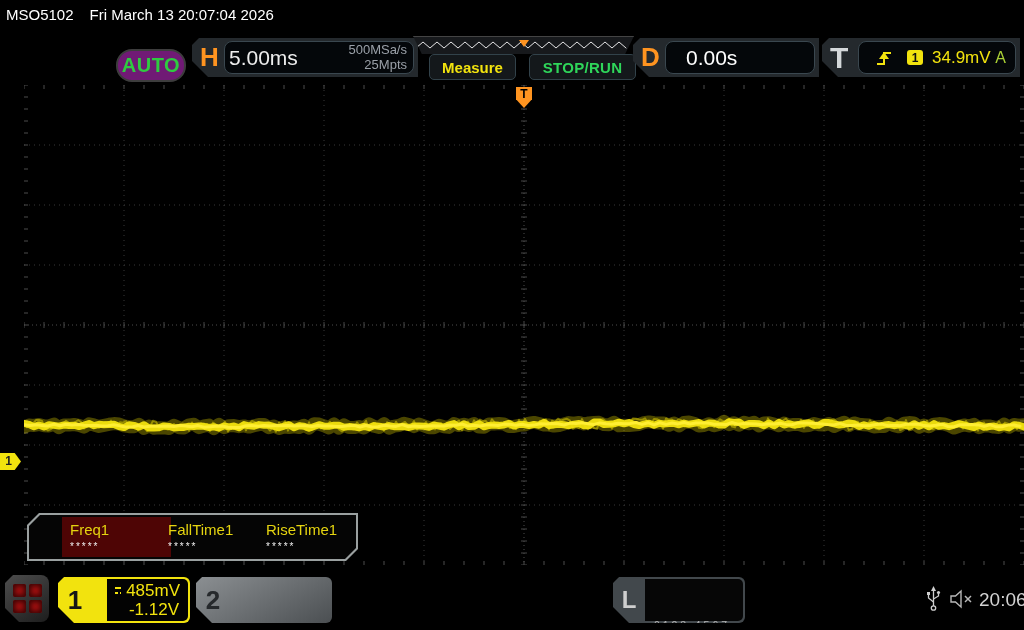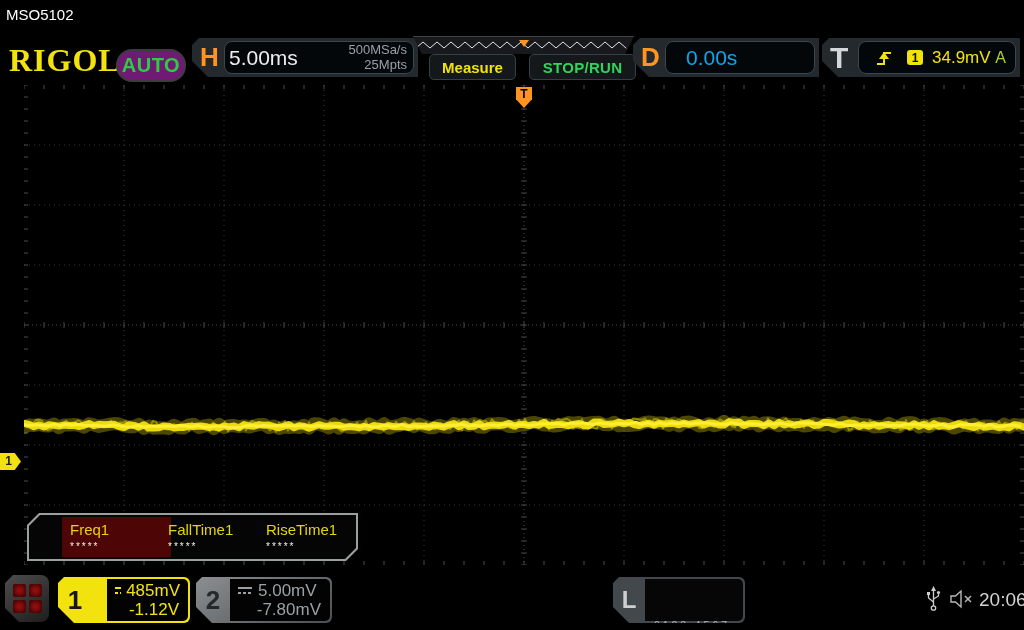--- a/index.html
+++ b/index.html
@@ -19,21 +19,21 @@
   .block{position:absolute;top:38px;height:39px;background:#24292d;
          clip-path:polygon(7px 0,100% 0,100% 100%,16px 100%,0 calc(100% - 16px),0 7px);}
   .block .letter{position:absolute;left:8px;top:0;height:100%;display:flex;align-items:center;
          font-weight:bold;font-size:26px;color:#ff9420;}
   .inset{position:absolute;left:32px;top:3px;bottom:3px;right:4px;background:#04070a;
          border:1px solid #3a474f;border-radius:8px;display:flex;align-items:center;}
   .h-block{left:192px;width:226px;}
   .timebase{margin-left:4px;font-size:21px;color:#ededed;}
   .srate{margin-left:auto;margin-right:6px;text-align:right;font-size:13px;color:#9aa0a8;line-height:1.08;}
   .d-block{left:633px;width:186px;}
-  .delayval{margin-left:20px;font-size:21px;color:#0ea5e9;}
+  .delayval{margin-left:20px;font-size:21px;color:#ffffff;}
   .t-block{left:822px;width:198px;}
   .t-block .letter{color:#d4d8da;font-size:30px;}
   .t-block .inset{left:36px;}
   .slope-icon{margin-left:16px;}
   .trig-badge{margin-left:14px;width:16px;height:15px;background:#f2e30e;border-radius:3px;
          display:flex;align-items:center;justify-content:center;color:#111;font-size:12px;font-weight:bold;}
   .trig-level{margin-left:9px;font-size:17px;color:#f2e30e;}
   .trig-mode{margin-left:auto;margin-right:9px;font-size:16px;color:#a9cf35;}
 
   .preview{position:absolute;left:413px;top:36px;width:221px;height:17px;background:#17191c;
@@ -98,23 +98,23 @@
   .spk-icon{position:absolute;left:949px;top:589px;}
   .clock{position:absolute;left:979px;top:589px;font-size:19px;color:#d2d2d2;}
 </style>
 </head>
 <body>
 
 <div class="screen">
 
   <div class="topbar">
     <span>MSO5102</span>
-  </div>
-
-  <div class="logo">RIGOL</div>
+    <span>Fri March 13 20:07:04 2026</span>
+  </div>
+
   <div class="auto-badge">AUTO</div>
 
   <div class="block h-block">
     <span class="letter">H</span>
     <div class="inset">
       <span class="timebase">5.00ms</span>
       <div class="srate">
         <div>500MSa/s</div>
         <div>25Mpts</div>
       </div>
@@ -492,30 +492,20 @@
           <line x1="1" y1="7" x2="15" y2="7" stroke="#f2e30e" stroke-width="2" stroke-dasharray="3 2"></line>
         </svg>
         <span>485mV</span>
       </div>
       <div class="row2">-1.12V</div>
     </div>
   </div>
 
   <div class="chblk ch2">
     <span class="tab">2</span>
-    <div class="body">
-      <div class="row1">
-        <svg width="16" height="10">
-          <line x1="1" y1="2" x2="15" y2="2" stroke="#9aa0a4" stroke-width="2"></line>
-          <line x1="1" y1="7" x2="15" y2="7" stroke="#9aa0a4" stroke-width="2" stroke-dasharray="3 2"></line>
-        </svg>
-        <span>5.00mV</span>
-      </div>
-      <div class="row2">-7.80mV</div>
-    </div>
   </div>
 
   <div class="la-blk">
     <span class="tab">L</span>
     <div class="body">
       <div>0 1 2 3   4 5 6 7</div>
       
     </div>
   </div>
 

